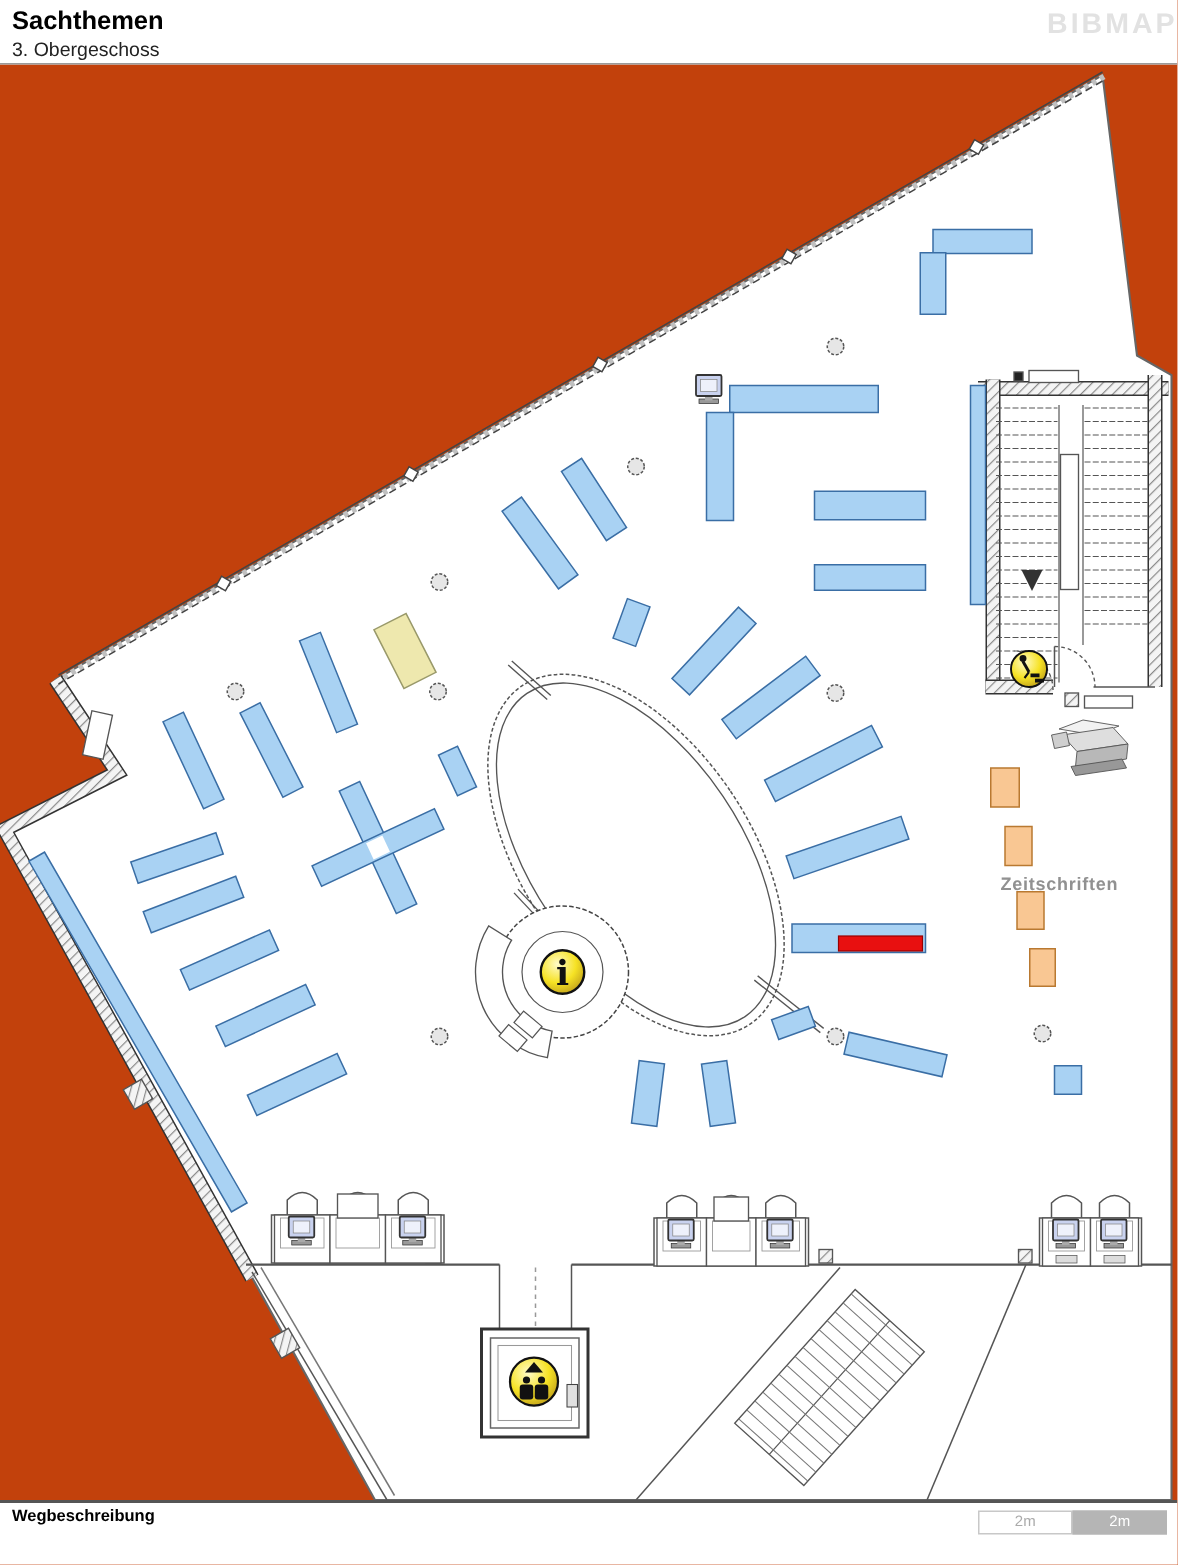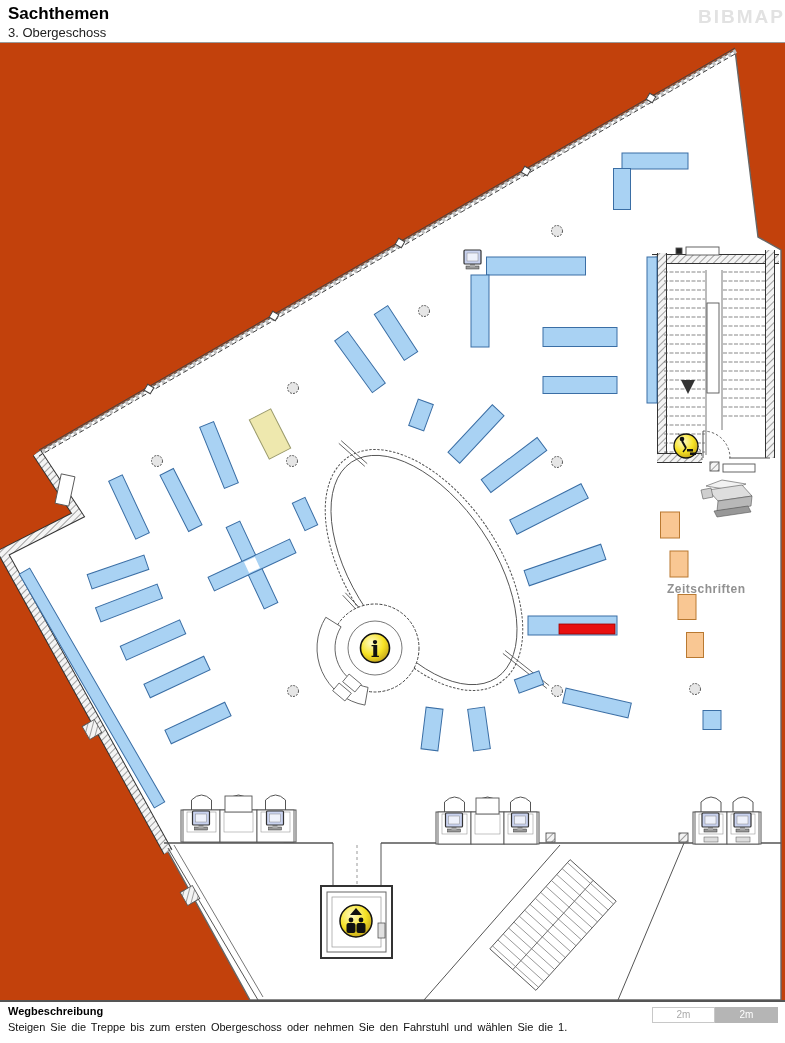--- a/index.html
+++ b/index.html
@@ -292,20 +292,19 @@
           <circle cx="361" cy="920" r="2.4" fill="#111"></circle>
           <rect x="346.5" y="923" width="9" height="10" rx="2" fill="#111"></rect>
           <rect x="356.5" y="923" width="9" height="10" rx="2" fill="#111"></rect>
           <text x="667" y="593" font-family="&quot;Liberation Sans&quot;, sans-serif" font-size="12" font-weight="bold" fill="#919191" letter-spacing="0.5">Zeitschriften</text>
         </g>
     </svg>
   </div>
 
   <div class="ftr">
     <div class="fh">Wegbeschreibung</div>
-    <div class="ft">Steigen Sie die Treppe bis zum ersten Obergeschoss oder nehmen Sie den Fahrstuhl und wählen Sie die 1.</div>
     <div class="scale">
       <div class="sb light">2m</div>
       <div class="sb dark">2m</div>
     </div>
   </div>
 
 </div>
 
 </body></html>

